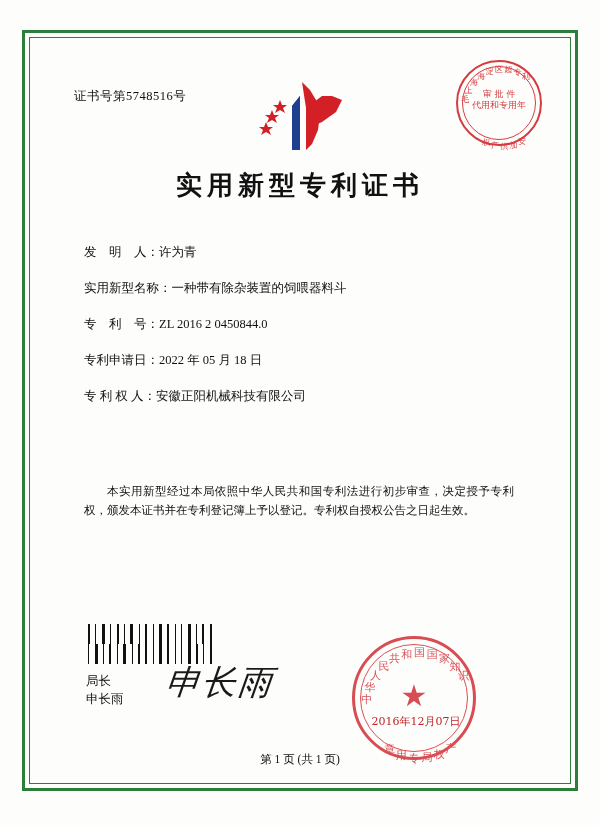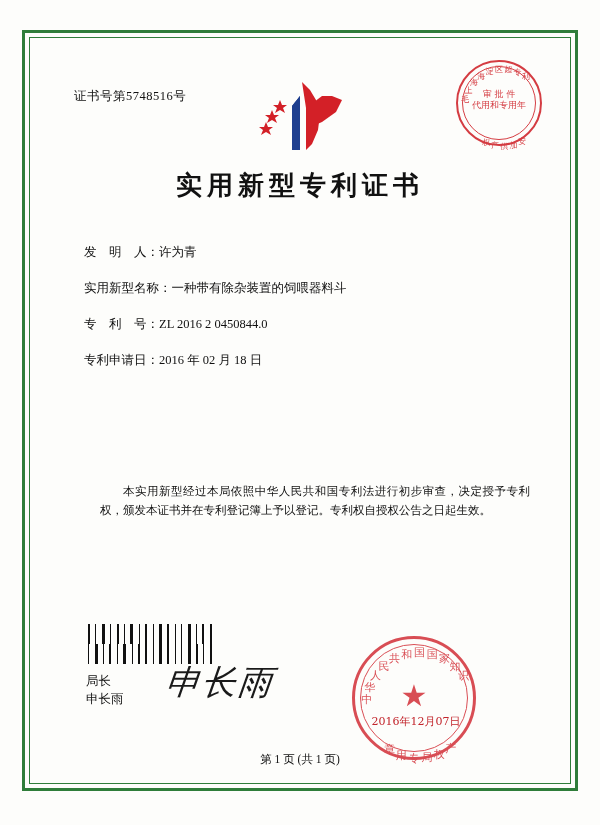--- a/index.html
+++ b/index.html
@@ -142,21 +142,21 @@
   .field-label {
     display: inline-block;
     color: #111;
   }
   .field-value {
     display: inline;
   }
 
   .body-text {
     position: absolute;
-    left: 100px;
+    left: 84px;
     top: 482px;
     width: 430px;
     font-size: 11.5px;
     line-height: 19px;
     color: #111;
     text-align: justify;
   }
   .body-text p {
     margin: 0 0 2px 0;
     text-indent: 23px;
@@ -314,21 +314,24 @@
     <div class="field-row">
       <span class="field-label">发　明　人：</span><span class="field-value">许为青</span>
     </div>
     <div class="field-row">
       <span class="field-label">实用新型名称：</span><span class="field-value">一种带有除杂装置的饲喂器料斗</span>
     </div>
     <div class="field-row">
       <span class="field-label">专　利　号：</span><span class="field-value">ZL 2016 2 0450844.0</span>
     </div>
     <div class="field-row">
-      <span class="field-label">专利申请日：</span><span class="field-value">2016 年 02 月 18 日</span>
+      <span class="field-label">专利申请日：</span><span class="field-value">2022 年 05 月 18 日</span>
+    </div>
+    <div class="field-row">
+      <span class="field-label">专 利 权 人：</span><span class="field-value">安徽正阳机械科技有限公司</span>
     </div>
   </div>
 
   <div class="body-text">
     <p>本实用新型经过本局依照中华人民共和国专利法进行初步审查，决定授予专利权，颁发本证书并在专利登记簿上予以登记。专利权自授权公告之日起生效。</p>
   </div>
 
   <div class="barcode">
     <span style="width:2px"></span><span style="width:1px;background:#fff"></span>
     <span style="width:1px"></span><span style="width:2px;background:#fff"></span>

